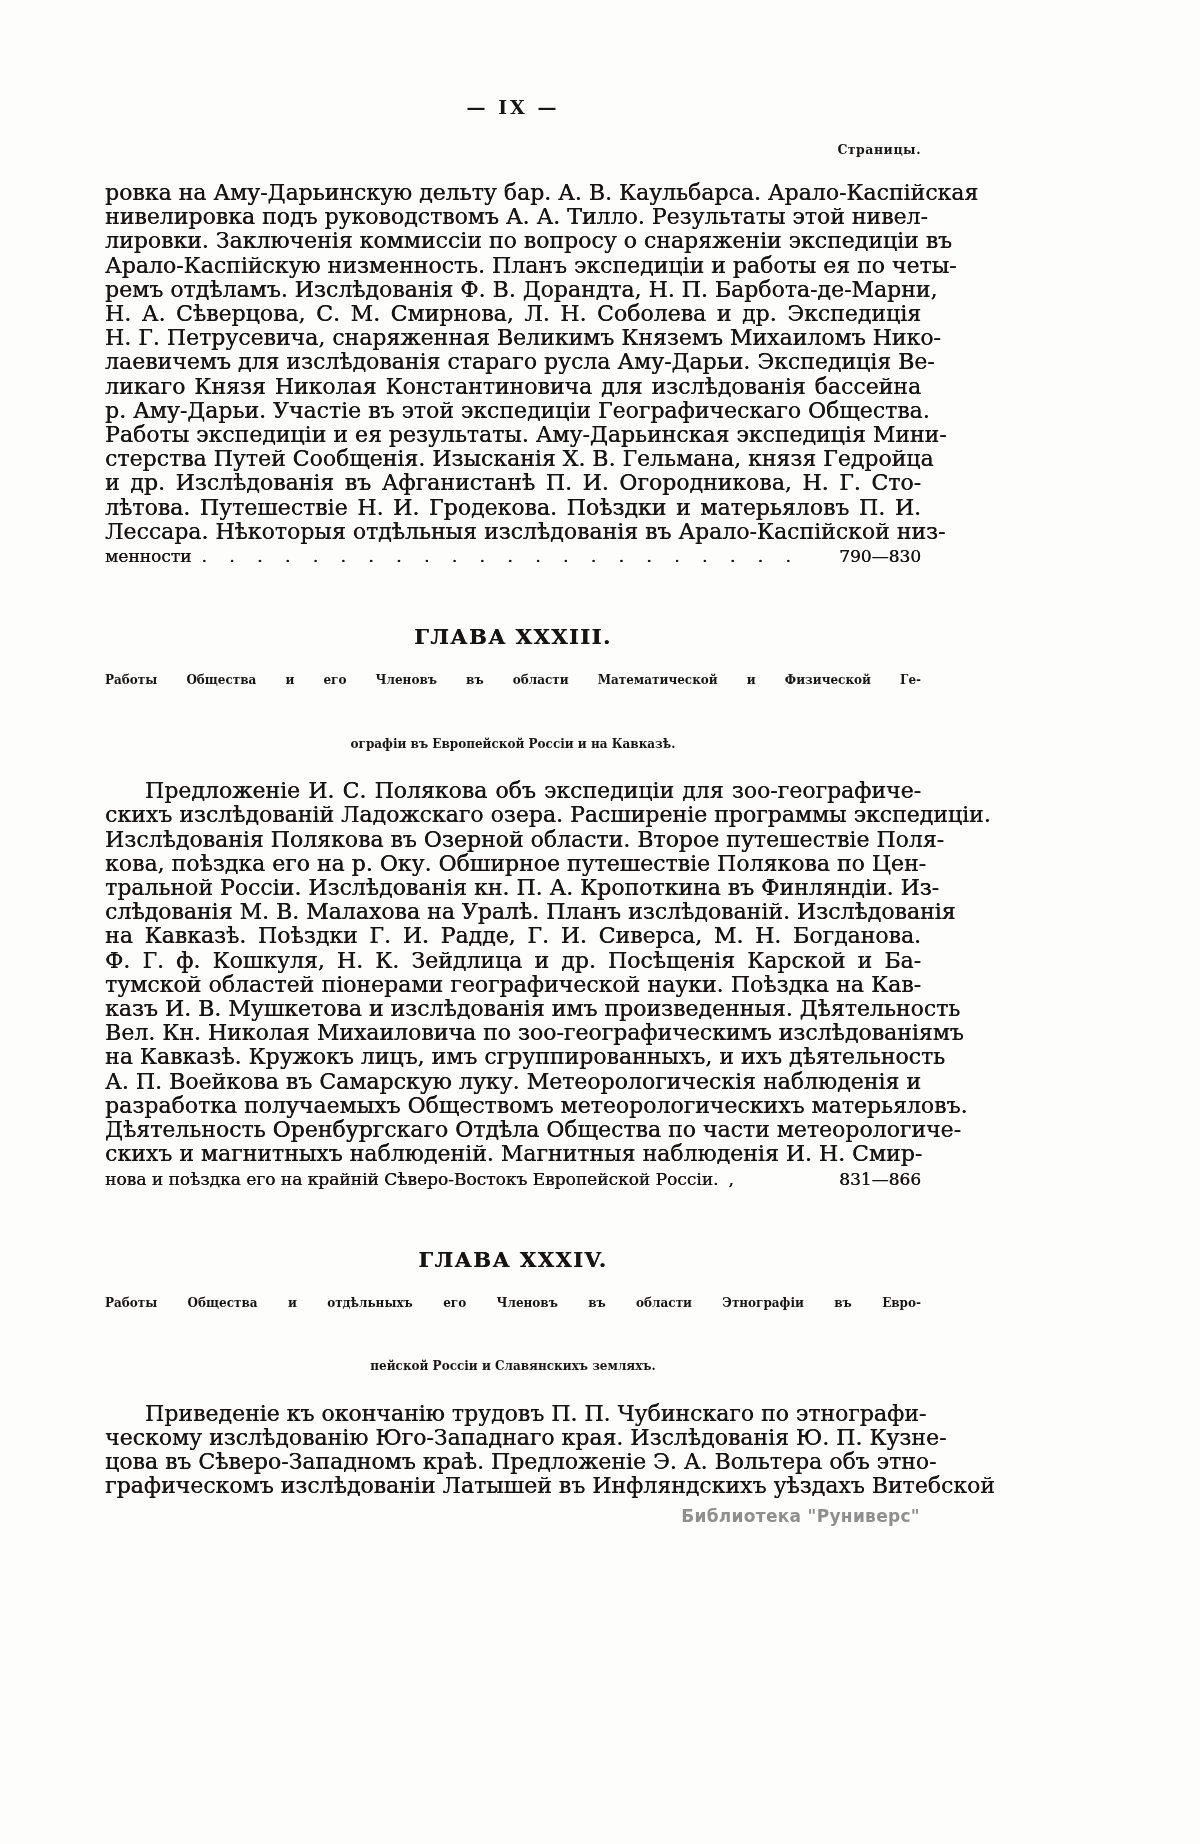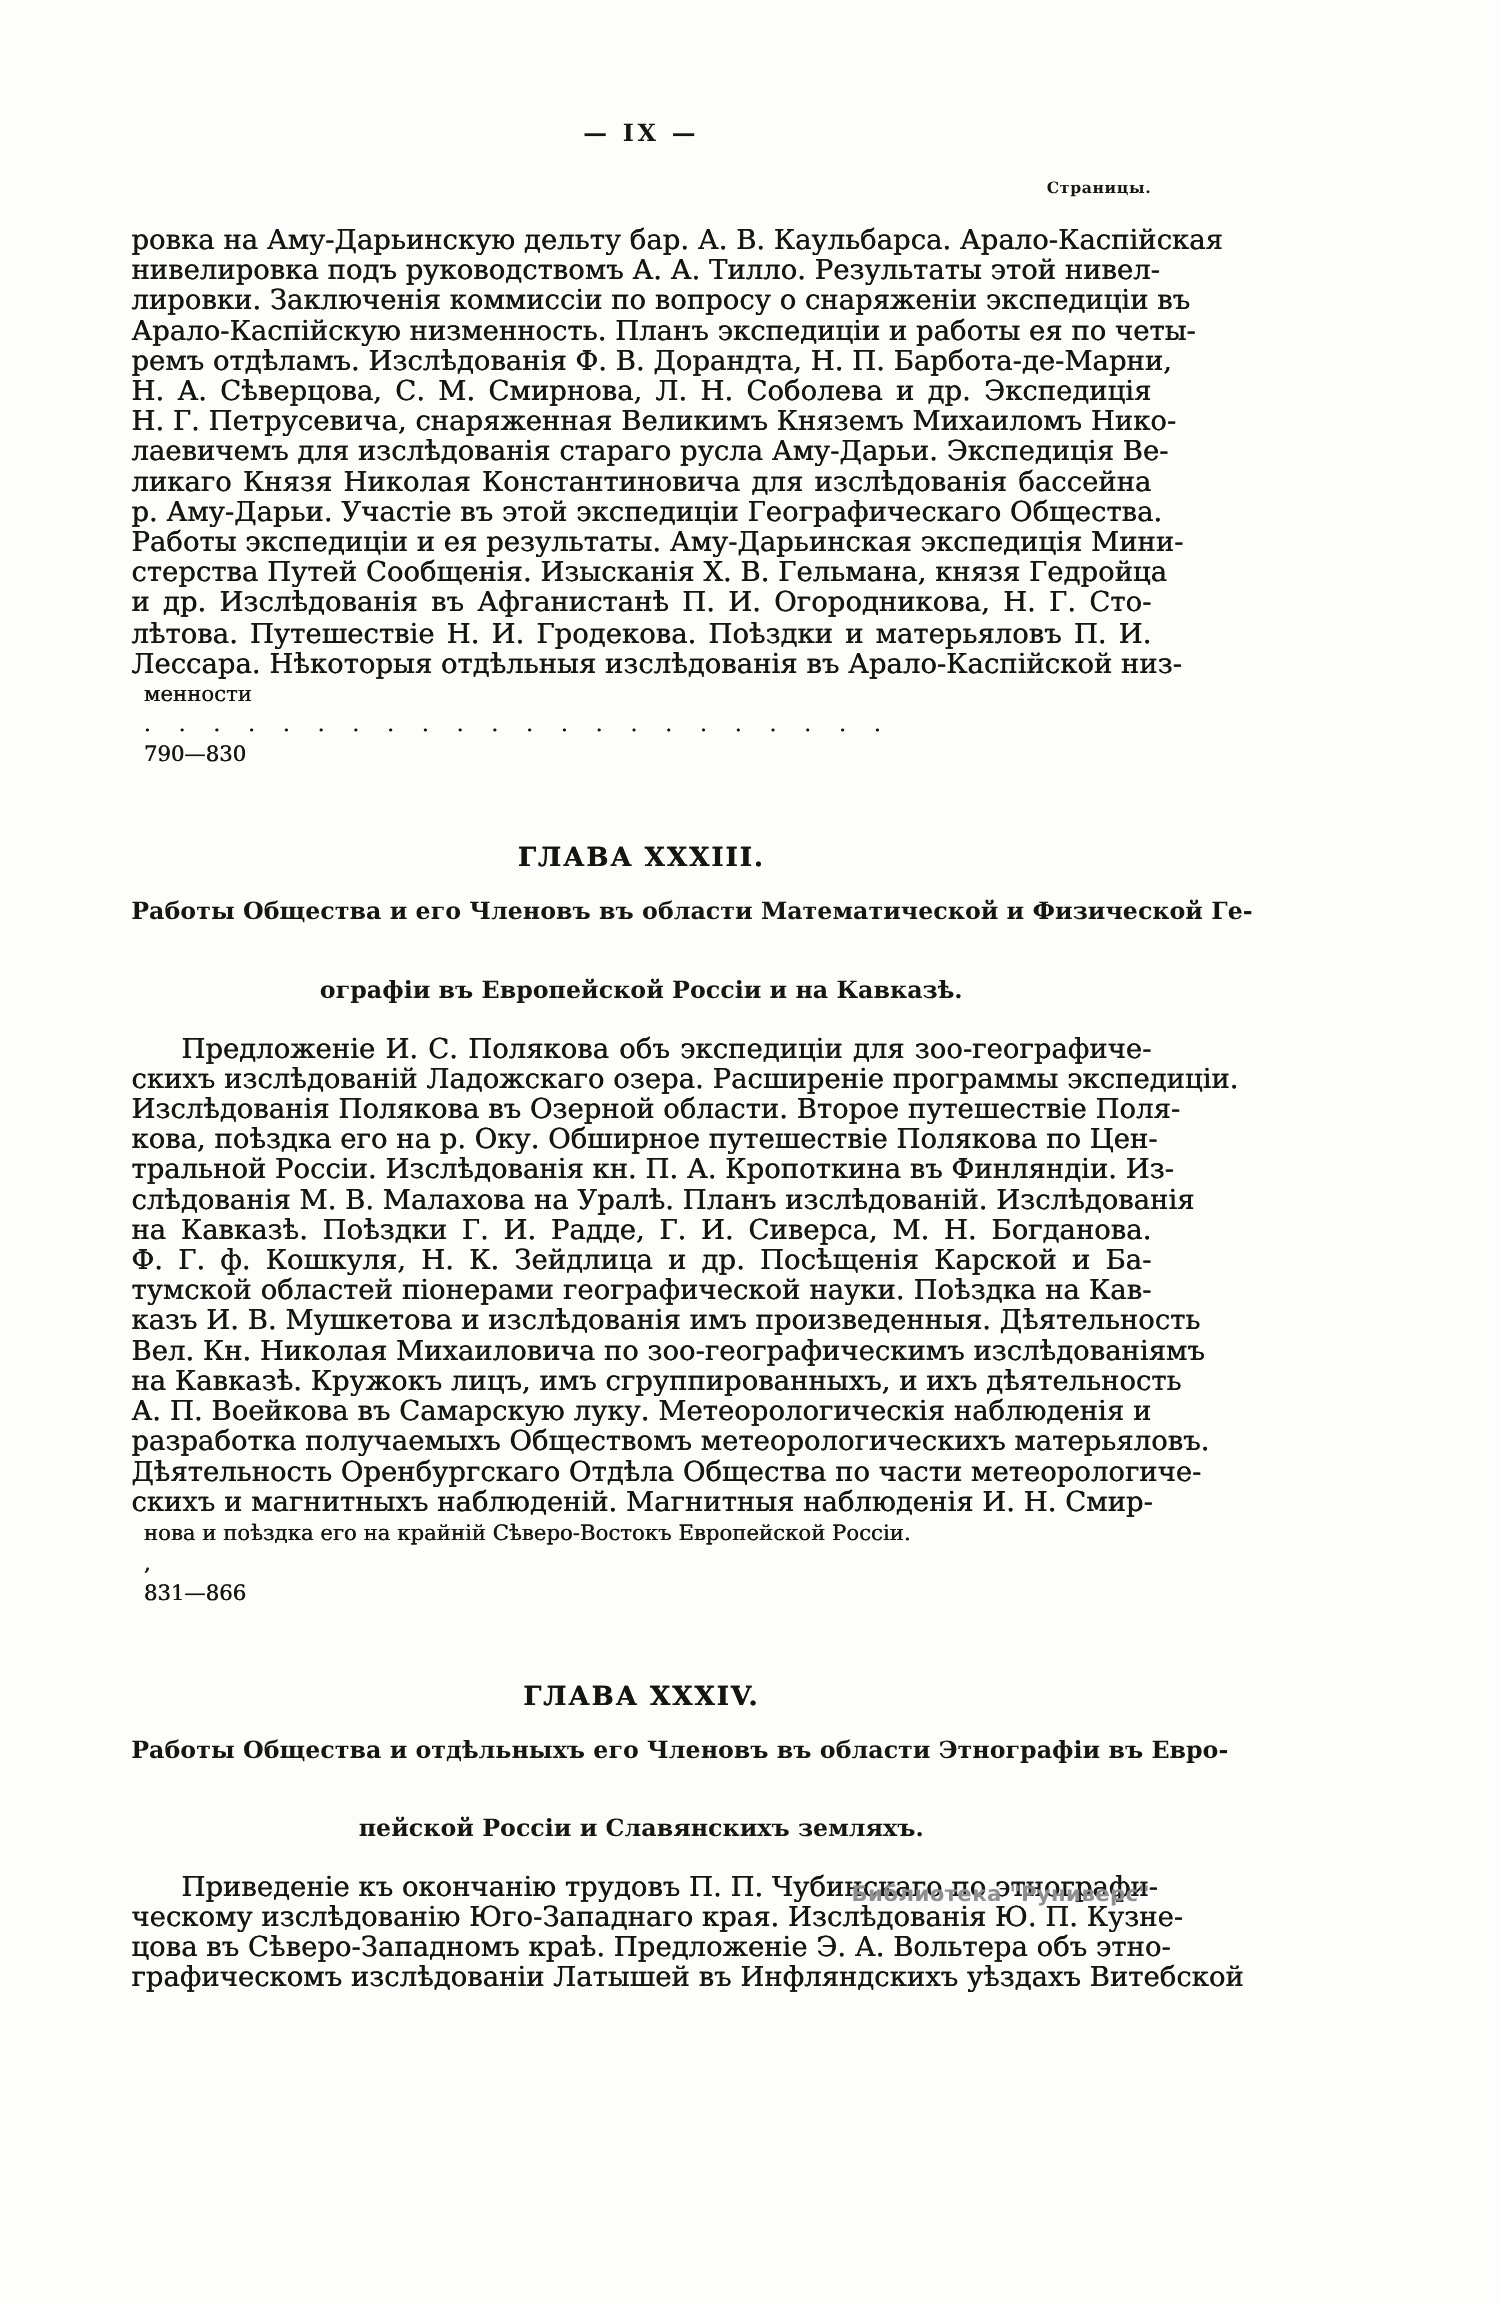--- a/index.html
+++ b/index.html
@@ -47,21 +47,20 @@
   }
   .indent .tline:first-child {
     text-indent: 40px;
   }
   .tailrow {
     display: flex;
     align-items: baseline;
     font-size: 17px;
     line-height: 24.2px;
     text-shadow: 0.35px 0 0 currentColor;
-    flex-direction: column;
   }
   .dots {
     flex: 1;
     overflow: hidden;
     white-space: nowrap;
     margin: 0 12px 0 10px;
     word-spacing: 17px;
     letter-spacing: 0;
   }
   .pages {
@@ -71,21 +70,21 @@
   .chapter-title {
     text-align: center;
     font-size: 21px;
     font-weight: 600;
     letter-spacing: 1.5px;
     margin: 56px 0 20px 0;
     text-shadow: 0.3px 0 0 currentColor;
   }
   .chapter-subtitle {
     font-weight: bold;
-    font-size: 19px;
+    font-size: 12px;
     line-height: 22.5px;
     margin: 0 0 20px 0;
   }
   .chapter-subtitle .tline {
     text-align: justify;
     text-align-last: justify;
     white-space: nowrap;
   }
   .chapter-subtitle .tline:last-child {
     text-align-last: center;

